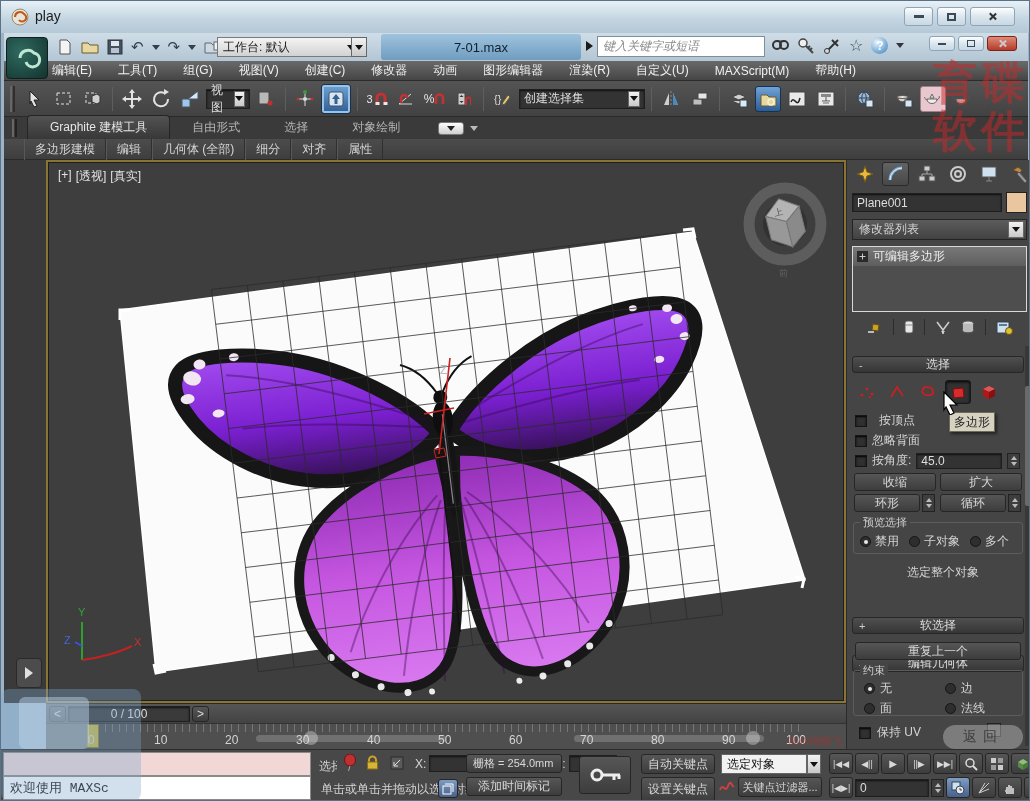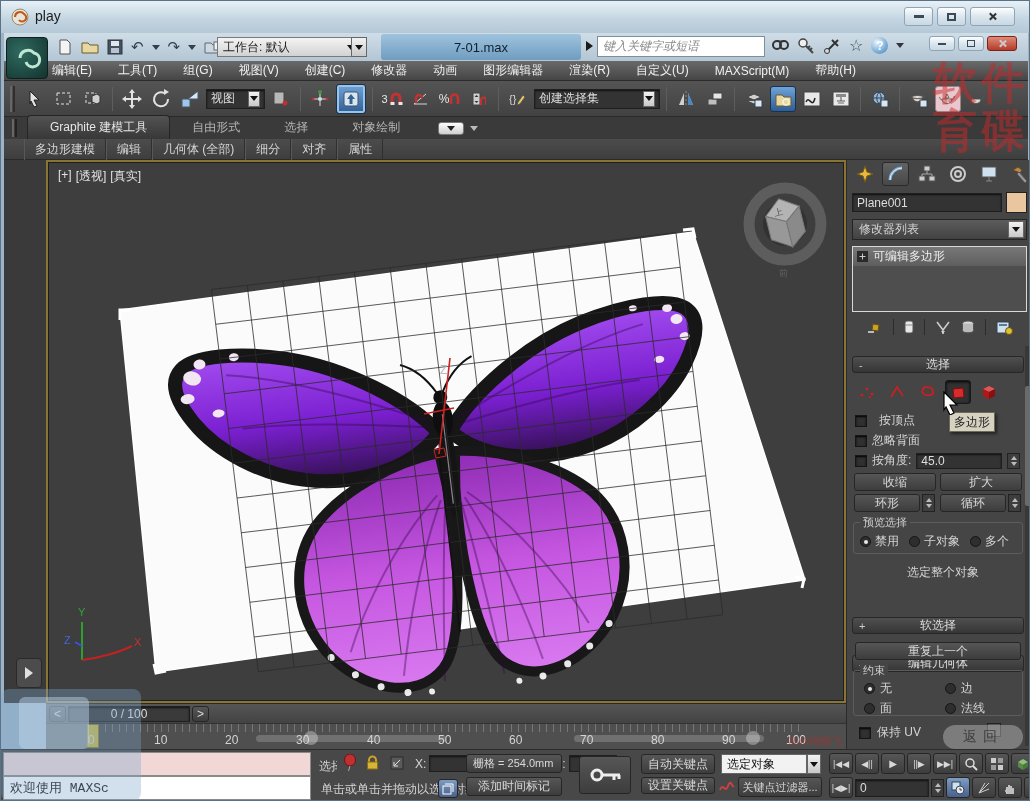--- a/index.html
+++ b/index.html
@@ -181,21 +181,21 @@
           <path d="M17 10a7 7 0 1 1-4-6" fill="none" stroke="#e2e2e2" stroke-width="2"></path>
           <path d="M13 0l5 3-5 3z" fill="#e2e2e2"></path>
         </svg>
       </div>
     <div class="tbtn">
         <svg width="20" height="20">
           <rect x="2" y="10" width="8" height="8" fill="#9fc6e8" stroke="#456"></rect>
           <path d="M8 10L18 2v8z" fill="#d6e8f6" stroke="#456"></path>
         </svg>
       </div>
-    <div class="field" style="width:59px;height:20px;justify-content:space-between">
+    <div class="field" style="width:44px;height:20px;justify-content:space-between">
       <span>视图</span>
       <span class="caretbox" style="width:12px;height:16px">
           <span class="ddcaret"></span>
         </span>
     </div>
     <div class="tbtn">
         <svg width="20" height="20">
           <rect x="3" y="3" width="10" height="12" fill="#b8b8b8" stroke="#444"></rect>
           <circle cx="14" cy="14" r="2.5" fill="#c03030"></circle>
         </svg>
@@ -531,21 +531,21 @@
       </div>
     <div class="abs btn" style="left:578px;top:6px;width:52px;height:38px">
         <svg width="34" height="16">
           <circle cx="9" cy="8" r="5" fill="none" stroke="#eee" stroke-width="3"></circle>
           <path d="M14 8h18M26 8v5M31 8v4" stroke="#eee" stroke-width="3"></path>
         </svg>
       </div>
     <div class="abs btn" style="left:640px;top:4px;width:74px;height:20px">
         <span>自动关键点</span>
       </div>
-    <div class="abs btn" style="left:640px;top:27px;width:74px;height:17px">
+    <div class="abs btn" style="left:640px;top:27px;width:74px;height:25px">
         <span>设置关键点</span>
       </div>
     <div class="abs" style="left:720px;top:4px;width:86px;height:20px;background:#f2f2f2;border:1px solid #666;display:flex;align-items:center;padding-left:5px">
         <span style="font-size:12px;color:#111">选定对象</span>
       </div>
     <div class="abs caretbox" style="left:806px;top:4px;width:14px;height:20px">
         <span class="ddcaret"></span>
       </div>
     <svg class="abs" style="left:718px;top:30px" width="16" height="14">
         <path d="M1 10c3-8 5 4 8-4s4 2 6 0" fill="none" stroke="#d04040" stroke-width="2"></path>
@@ -854,22 +854,22 @@
       </div>
     </div>
     <div class="abs" style="left:12px;top:564px;display:flex;gap:6px;align-items:center">
       <span class="chk"></span>
       <span class="txt">保持 UV</span>
       <span class="abs" style="left:128px;top:-1px;width:14px;height:14px;border:1px solid #222;background:#565656"></span>
     </div>
   </div>
 
   <div class="abs watermark" style="left:932px;top:58px;z-index:20;pointer-events:none">
+    <div>育碟</div>
     <div>软件</div>
-    <div>育碟</div>
   </div>
   <div class="abs" style="left:942px;top:724px;width:80px;height:24px;background:rgba(215,215,215,.38);border-radius:12px;display:flex;align-items:center;justify-content:center;z-index:20;font-size:14px;color:rgba(45,45,45,.8);letter-spacing:6px">
       <span>返回</span>
     </div>
   <div class="abs" style="left:0px;top:688px;width:140px;height:112px;background:rgba(125,165,205,.35);border-radius:8px;z-index:18;pointer-events:none">
     <div class="abs" style="left:18px;top:8px;width:70px;height:52px;background:rgba(190,215,235,.45);border-radius:6px"></div>
   </div>
 
   <svg class="abs" style="left:941px;top:390px;z-index:30" width="20" height="24">
       <path d="M2 1l13 13h-7l4 8-4 2-4-8-2 3z" fill="#fff" stroke="#000" stroke-width="1.2"></path>

